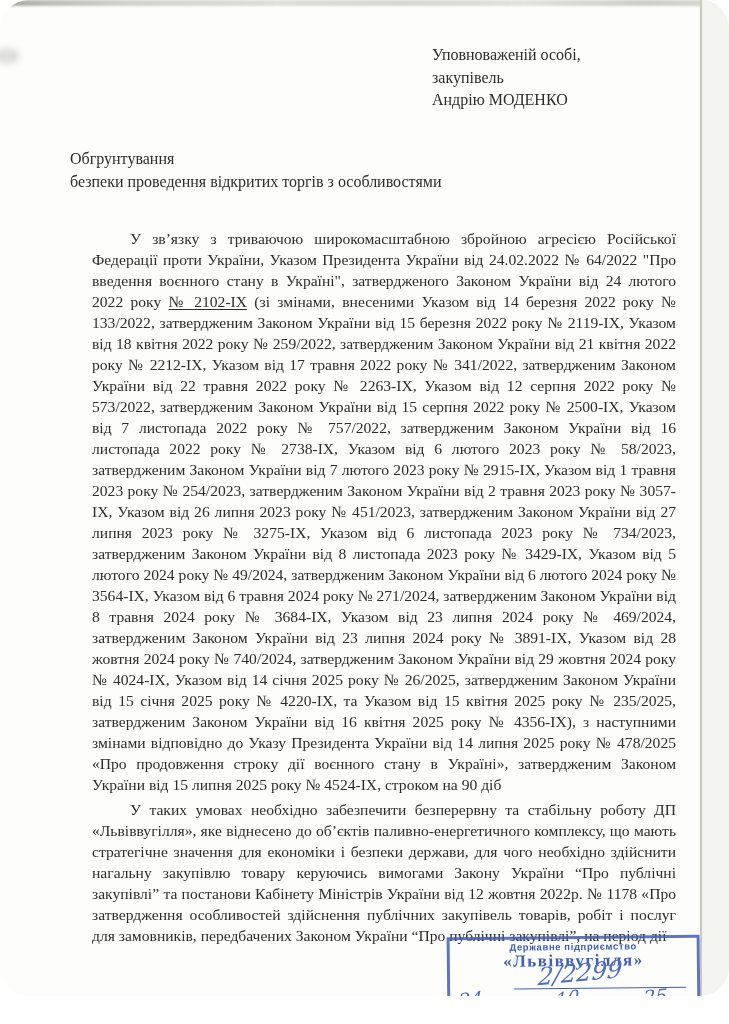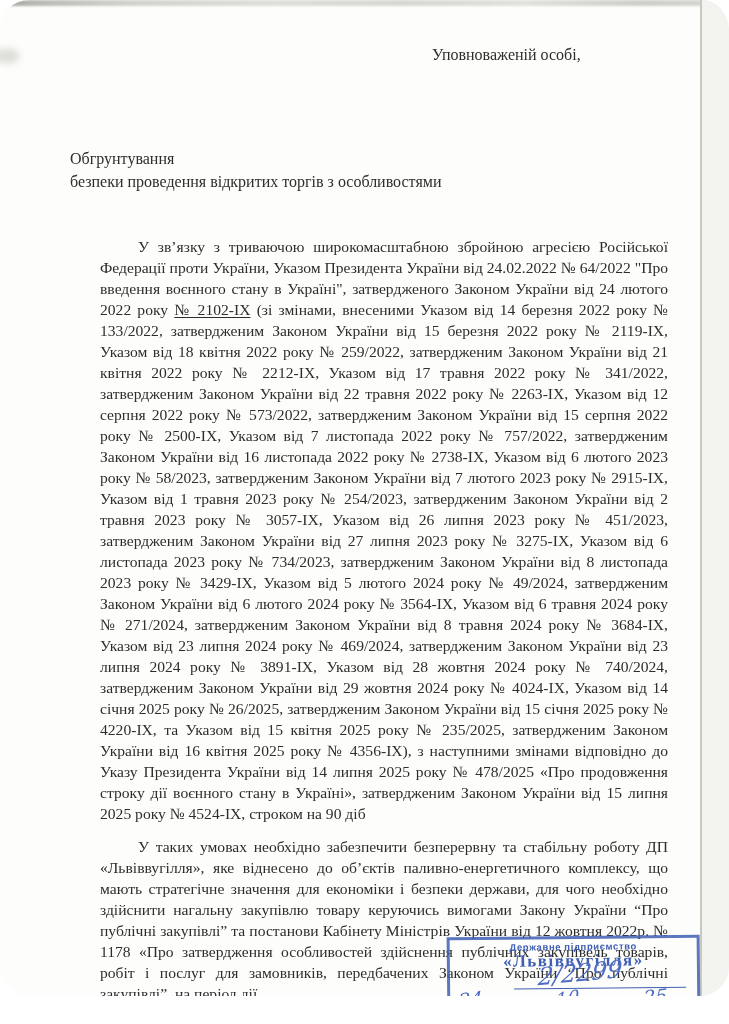--- a/index.html
+++ b/index.html
@@ -35,21 +35,21 @@
   .title {
     position:absolute; left:70px; top:147px; width:600px;
     text-align:left; font-size:16px; line-height:23px;
   }
 
   
   .body-text {
     position:absolute; left:88px; top:224px; width:592px;
     font-size:15.6px; line-height:21px; text-align:justify;
   }
-  .body-text p { margin:12px; text-indent:38px; }
+  .body-text p { margin:4px; text-indent:38px; }
   .u { text-decoration:underline; text-underline-offset:2px; }
 
   
   .stamp {
     position:absolute; left:447px; top:936px; width:247px; height:72px;
     border:3px solid rgba(63,95,181,.85);
     transform:rotate(-0.6deg);
     color:#3f5fb5;
   }
   .stamp-org1 {
@@ -85,20 +85,22 @@
 
 <div class="page">
 
   <div class="top-artifact"></div>
   <div class="left-smudge"></div>
   <div class="edge-line"></div>
   <div class="edge-band"></div>
 
   <div class="recipient">
     <div>Уповноваженій особі,</div>
+    <div>закупівель</div>
+    <div>Андрію МОДЕНКО</div>
   </div>
 
   <div class="title">
     <div>Обгрунтування</div>
     <div>безпеки проведення відкритих торгів з особливостями</div>
   </div>
 
   <div class="body-text">
     <p><span>У зв’язку з триваючою широкомасштабною збройною агресією Російської Федерації проти України, Указом Президента України від 24.02.2022 № 64/2022 "Про введення воєнного стану в Україні", затвердженого Законом України від 24 лютого 2022 року </span><span class="u">№ 2102-IX</span><span> (зі змінами, внесеними Указом від 14 березня 2022 року № 133/2022, затвердженим Законом України від 15 березня 2022 року № 2119-IX, Указом від 18 квітня 2022 року № 259/2022, затвердженим Законом України від 21 квітня 2022 року № 2212-IX, Указом від 17 травня 2022 року № 341/2022, затвердженим Законом України від 22 травня 2022 року № 2263-IX, Указом від 12 серпня 2022 року № 573/2022, затвердженим Законом України від 15 серпня 2022 року № 2500-IX, Указом від 7 листопада 2022 року № 757/2022, затвердженим Законом України від 16 листопада 2022 року № 2738-IX, Указом від 6 лютого 2023 року № 58/2023, затвердженим Законом України від 7 лютого 2023 року № 2915-IX, Указом від 1 травня 2023 року № 254/2023, затвердженим Законом України від 2 травня 2023 року № 3057-IX, Указом від 26 липня 2023 року № 451/2023, затвердженим Законом України від 27 липня 2023 року № 3275-IX, Указом від 6 листопада 2023 року № 734/2023, затвердженим Законом України від 8 листопада 2023 року № 3429-IX, Указом від 5 лютого 2024 року № 49/2024, затвердженим Законом України від 6 лютого 2024 року № 3564-IX, Указом від 6 травня 2024 року № 271/2024, затвердженим Законом України від 8 травня 2024 року № 3684-IX, Указом від 23 липня 2024 року № 469/2024, затвердженим Законом України від 23 липня 2024 року № 3891-IX, Указом від 28 жовтня 2024 року № 740/2024, затвердженим Законом України від 29 жовтня 2024 року № 4024-IX, Указом від 14 січня 2025 року № 26/2025, затвердженим Законом України від 15 січня 2025 року № 4220-IX, та Указом від 15 квітня 2025 року № 235/2025, затвердженим Законом України від 16 квітня 2025 року № 4356-IX), з наступними змінами відповідно до Указу Президента України від 14 липня 2025 року № 478/2025 «Про продовження строку дії воєнного стану в Україні», затвердженим Законом України від 15 липня 2025 року № 4524-IX, строком на 90 діб</span></p>
     <p>У таких умовах необхідно забезпечити безперервну та стабільну роботу ДП «Львіввугілля», яке віднесено до об’єктів паливно-енергетичного комплексу, що мають стратегічне значення для економіки і безпеки держави, для чого необхідно здійснити нагальну закупівлю товару керуючись вимогами Закону України “Про публічні закупівлі” та постанови Кабінету Міністрів України від 12 жовтня 2022р. № 1178 «Про затвердження особливостей здійснення публічних закупівель товарів, робіт і послуг для замовників, передбачених Законом України “Про публічні закупівлі”, на період дії</p>

